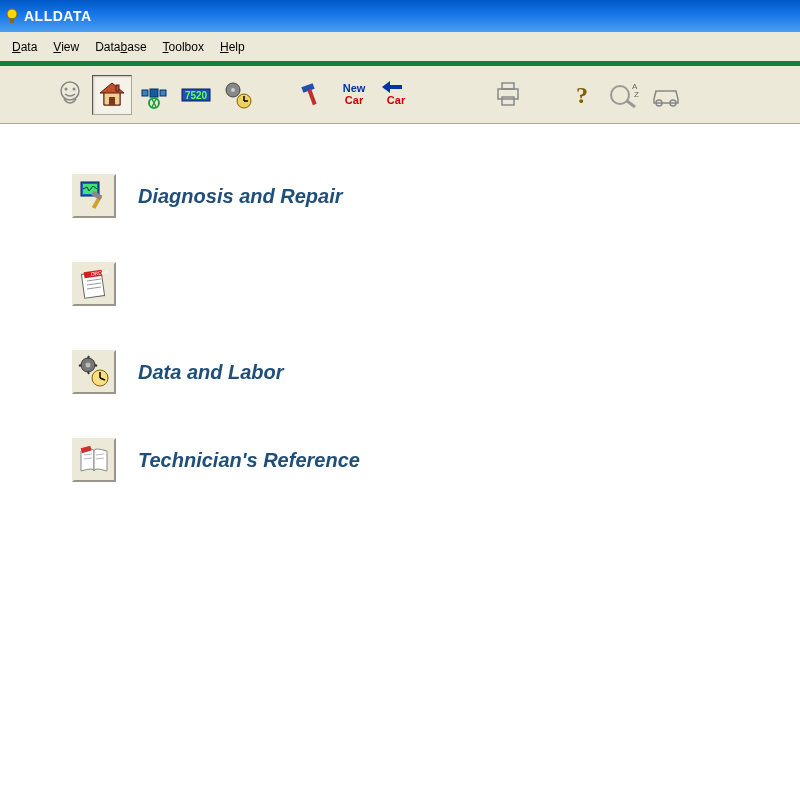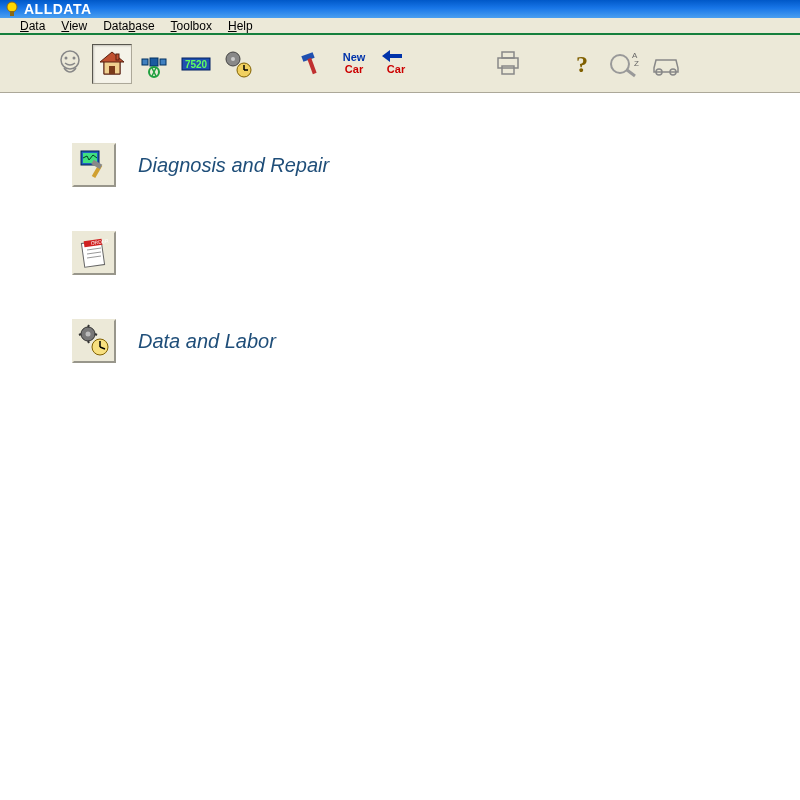--- a/index.html
+++ b/index.html
@@ -10,46 +10,46 @@
     body {
       font-family: Tahoma, Arial, sans-serif;
       font-size: 11px;
       background: #ffffff;
       width: 800px;
       height: 800px;
       overflow: hidden;
     }
     .titlebar {
       background: linear-gradient(to bottom, #0058c8 0%, #1876e8 45%, #4a9ff0 100%);
-      height: 18px;
+      height: 32px;
       display: flex;
       align-items: center;
       padding: 0 4px;
       color: white;
     }
     .titlebar-icon {
       width: 16px;
       height: 16px;
       margin-right: 4px;
       display: inline-flex;
       align-items: center;
       justify-content: center;
     }
     .titlebar-text {
       font-size: 14px;
       font-weight: bold;
       letter-spacing: 0.5px;
     }
     .menubar {
       background: #ece9d8;
-      border-bottom: 2px solid #15803d;
-      height: 17px;
-      display: flex;
-      align-items: center;
-      padding: 0 12px;
+      border-bottom: 5px solid #15803d;
+      height: 34px;
+      display: flex;
+      align-items: center;
+      padding: 0 4px;
     }
     .menu-item {
       padding: 2px 8px;
       font-size: 12px;
       color: #000;
       cursor: default;
     }
     .menu-item u {
       text-decoration: underline;
     }
@@ -104,21 +104,21 @@
       height: 44px;
       border: 2px outset #ece9d8;
       background: #ece9d8;
       display: flex;
       align-items: center;
       justify-content: center;
       cursor: pointer;
     }
     .category-label {
       font-size: 20px;
-      font-weight: normal;
+      font-weight: bold;
       font-style: italic;
       color: #1f4e79;
       cursor: pointer;
     }
     
     .svg-ico { width: 32px; height: 32px; }
     .svg-ico-sm { width: 34px; height: 34px; }
     .txt-car-new { font-size: 11px; font-weight: bold; font-family: Arial; }
     .txt-car { font-size: 11px; font-weight: bold; font-family: Arial; fill: #c00; }
   </style>
@@ -295,14 +295,28 @@
         <path d="M11 3 L12 1 M11 17 L12 19 M4 10 L2 11 M18 10 L20 11" stroke="#333" stroke-width="2"></path>
         <circle cx="23" cy="23" r="8" fill="#f8e080" stroke="#806000"></circle>
         <line x1="23" y1="23" x2="23" y2="17" stroke="#000" stroke-width="1.5"></line>
         <line x1="23" y1="23" x2="28" y2="25" stroke="#000" stroke-width="1.5"></line>
       </svg>
     </div>
     <span class="category-label">Data and Labor</span>
   </div>
 
 
+  <div class="category-item">
+    <div class="category-icon-box">
+      <svg class="svg-ico-sm" viewBox="0 0 34 34">
+        <path d="M4 8 Q17 4 17 8 L17 28 Q17 24 4 28 Z" fill="#fff" stroke="#888"></path>
+        <path d="M30 8 Q17 4 17 8 L17 28 Q17 24 30 28 Z" fill="#fff" stroke="#888"></path>
+        <rect x="4" y="4" width="10" height="5" fill="#d03030" transform="rotate(-15 9 6)"></rect>
+        <line x1="7" y1="12" x2="15" y2="11" stroke="#bbb"></line>
+        <line x1="7" y1="16" x2="15" y2="15" stroke="#bbb"></line>
+        <line x1="19" y1="12" x2="27" y2="11" stroke="#bbb"></line>
+        <line x1="19" y1="16" x2="27" y2="15" stroke="#bbb"></line>
+      </svg>
+    </div>
+    <span class="category-label">Technician's Reference</span>
+  </div>
 
 </div>
 
 </body></html>

